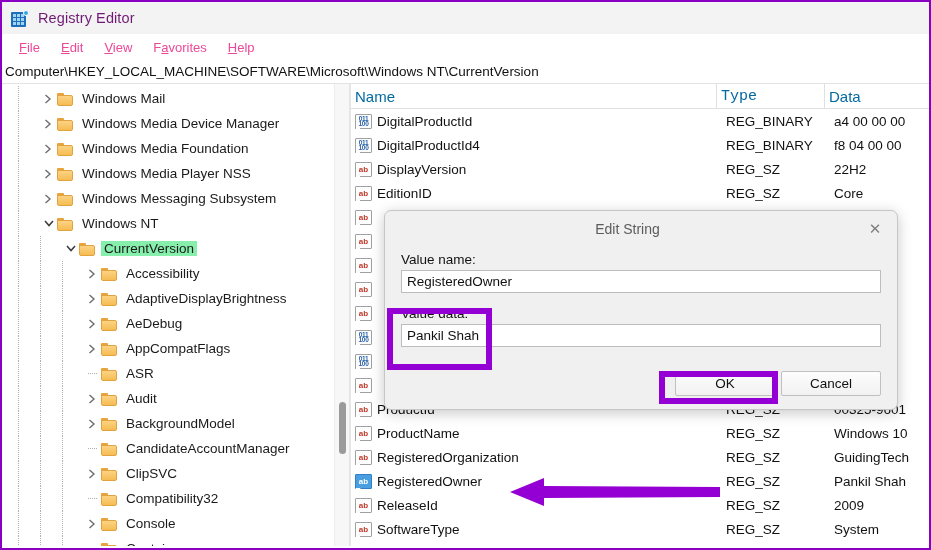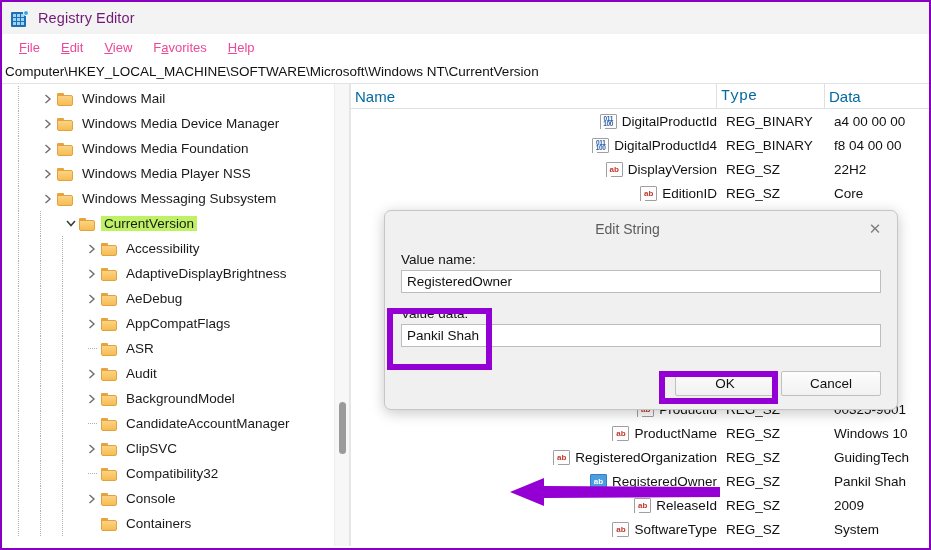--- a/index.html
+++ b/index.html
@@ -90,21 +90,21 @@
   .folder .tab {
     position: absolute; left: 0; top: 1px; width: 7px; height: 3px;
     background: #e8a33d; border-radius: 1px 1px 0 0;
   }
   .folder .bd {
     position: absolute; left: 0; top: 3px; width: 16px; height: 11px;
     background: linear-gradient(#fcd384, #f6bc52);
     border: 1px solid #e0a33f; border-radius: 0 2px 2px 2px;
   }
   .tlabel { font-size: 13.5px; color: #1a1a1a; padding: 0 3px; }
-  .trow.selected .tlabel { background: #bef264; }
+  .trow.selected .tlabel { background: #86efac; }
 
   .tree-vscroll {
     position: absolute; right: 0; top: 0; width: 15px; height: 100%;
     background: #f7f7f7; border-left: 1px solid #ededed;
   }
   .tree-thumb {
     position: absolute; left: 4px; width: 7px; top: 318px; height: 52px;
     background: #9b9b9b; border-radius: 4px;
   }
 
@@ -118,21 +118,21 @@
     display: flex; align-items: center; padding-left: 4px;
     border-right: 1px solid #e0e0e0; cursor: default;
   }
   .lh:last-child { border-right: none; }
   .lh.c-name { width: 366px; }
   .lh.c-type { width: 108px; font-family: Liberation Mono, monospace; }
   .lh.c-data { flex: 1; }
 
   .lrow { height: 24px; display: flex; align-items: center; }
   .lrow.selected .cell-name .rtext { background: transparent; }
-  .cell { font-size: 13.5px; color: #111; white-space: nowrap; overflow: hidden; justify-content: flex-end; }
+  .cell { font-size: 13.5px; color: #111; white-space: nowrap; overflow: hidden; }
   .cell-name { width: 366px; display: flex; align-items: center; padding-left: 4px; }
   .cell-type { width: 108px; padding-left: 9px; }
   .cell-data { flex: 1; padding-left: 9px; }
   .rtext { padding-left: 5px; }
 
   .vicon {
     width: 17px; height: 15px; flex: 0 0 auto; position: relative;
     border: 1px solid #a0a0a0; background: #fdfdfd; border-radius: 1px;
   }
   .vicon .glyph {
@@ -307,20 +307,35 @@
             <div class="twisty" style="margin-left: 38px;">
               <svg width="9" height="10" viewBox="0 0 9 10">
                 <path d="M1.5 1 L6 5 L1.5 9" stroke="#6d6d6d" stroke-width="1.4" fill="none"></path>
               </svg>
             </div>
             <div class="folder">
               <div class="tab"></div>
               <div class="bd"></div>
             </div>
             <div class="tlabel">Windows Messaging Subsystem</div>
+          </div>
+          <div class="trow">
+            <div class="guides">
+              <div class="guide" style="left: 16px;"></div>
+            </div>
+            <div class="twisty" style="margin-left: 38px;">
+              <svg width="10" height="9" viewBox="0 0 10 9">
+                <path d="M1 2 L5 6.5 L9 2" stroke="#3a3a3a" stroke-width="1.5" fill="none"></path>
+              </svg>
+            </div>
+            <div class="folder">
+              <div class="tab"></div>
+              <div class="bd"></div>
+            </div>
+            <div class="tlabel">Windows NT</div>
           </div>
           <div class="trow selected">
             <div class="guides">
               <div class="guide" style="left: 16px;"></div>
               <div class="guide" style="left: 38px;"></div>
             </div>
             <div class="twisty" style="margin-left: 60px;">
               <svg width="10" height="9" viewBox="0 0 10 9">
                 <path d="M1 2 L5 6.5 L9 2" stroke="#3a3a3a" stroke-width="1.5" fill="none"></path>
               </svg>

